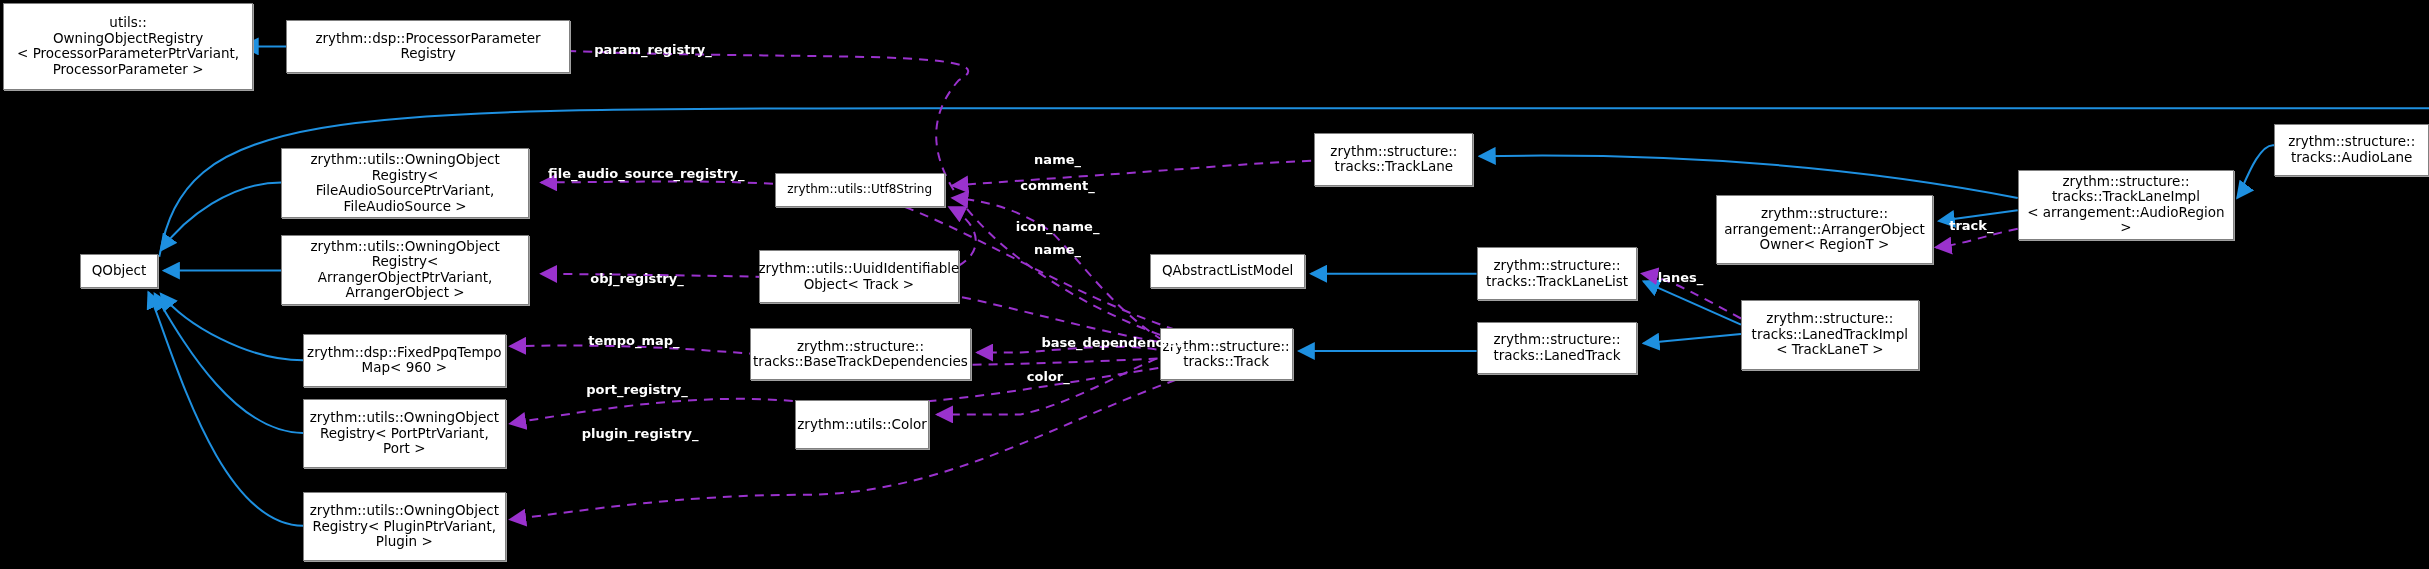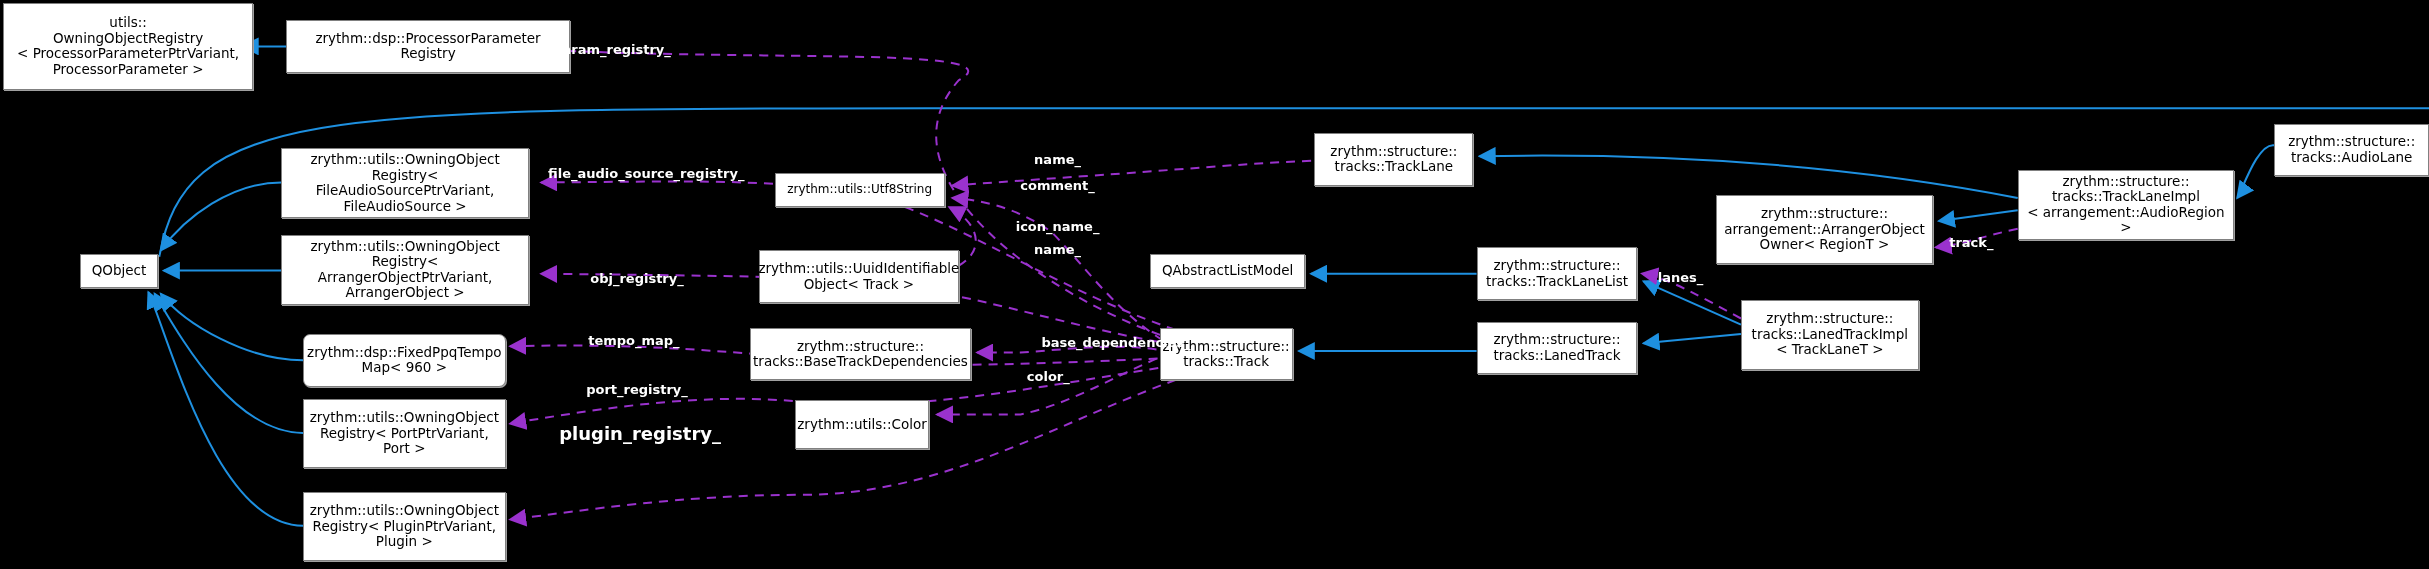--- a/index.html
+++ b/index.html
@@ -101,21 +101,21 @@
 ProcessorParameter &gt;</div>
       <div class="node" style="left: 286.038px; top: 20.0999px; width: 284px; height: 52.5691px; font-size: 13.5px;">zrythm::dsp::ProcessorParameter
 Registry</div>
       <div class="node" style="left: 80.3997px; top: 253.568px; width: 77.3074px; height: 34.0153px; font-size: 13.5px;">QObject</div>
       <div class="node" style="left: 281.399px; top: 148.43px; width: 247.384px; height: 69.5767px; font-size: 13.5px;">zrythm::utils::OwningObject
 Registry&lt; FileAudioSourcePtrVariant,
 FileAudioSource &gt;</div>
       <div class="node" style="left: 281.399px; top: 235.015px; width: 247.384px; height: 69.5767px; font-size: 13.5px;">zrythm::utils::OwningObject
 Registry&lt; ArrangerObjectPtrVariant,
 ArrangerObject &gt;</div>
-      <div class="node" style="left: 303.045px; top: 333.968px; width: 202.546px; height: 52.5691px; font-size: 13.5px; border-radius: 7px;">zrythm::dsp::FixedPpqTempo
+      <div class="node" style="left: 303.045px; top: 333.968px; width: 202.546px; height: 52.5691px; font-size: 13.5px;">zrythm::dsp::FixedPpqTempo
 Map&lt; 960 &gt;</div>
       <div class="node" style="left: 303.045px; top: 398.906px; width: 202.546px; height: 69.5767px; font-size: 13.5px;">zrythm::utils::OwningObject
 Registry&lt; PortPtrVariant,
 Port &gt;</div>
       <div class="node" style="left: 303.045px; top: 491.675px; width: 202.546px; height: 69.5767px; font-size: 13.5px;">zrythm::utils::OwningObject
 Registry&lt; PluginPtrVariant,
 Plugin &gt;</div>
       <div class="node" style="left: 774.621px; top: 173.169px; width: 170.076px; height: 34.0153px; font-size: 12px;">zrythm::utils::Utf8String</div>
       <div class="node" style="left: 759.159px; top: 250.476px; width: 199.453px; height: 52.5691px; font-size: 13.5px;">zrythm::utils::UuidIdentifiable
 Object&lt; Track &gt;</div>
@@ -137,29 +137,29 @@
       <div class="node" style="left: 1716.23px; top: 194.815px; width: 216.461px; height: 69.5767px; font-size: 13.5px;">zrythm::structure::
 arrangement::ArrangerObject
 Owner&lt; RegionT &gt;</div>
       <div class="node" style="left: 2017.72px; top: 170.076px; width: 216.461px; height: 69.5767px; font-size: 13.5px;">zrythm::structure::
 tracks::TrackLaneImpl
 &lt; arrangement::AudioRegion &gt;</div>
       <div class="node" style="left: 2274.39px; top: 123.692px; width: 154.615px; height: 52.5691px; font-size: 13.5px;">zrythm::structure::
 tracks::AudioLane</div>
     </div>
   <div id="label-layer">
-      <div class="edge-label" style="left: 612px; top: 49.4768px; font-size: 13px;">param_registry_</div>
+      <div class="edge-label" style="left: 653px; top: 49.4768px; font-size: 13px;">param_registry_</div>
       <div class="edge-label" style="left: 646.29px; top: 173.169px; font-size: 13px;">file_audio_source_registry_</div>
       <div class="edge-label" style="left: 637.013px; top: 278.307px; font-size: 13px;">obj_registry_</div>
       <div class="edge-label" style="left: 633.921px; top: 340.153px; font-size: 13px;">tempo_map_</div>
       <div class="edge-label" style="left: 637.013px; top: 372.622px; font-size: 13px; margin-top: 16px;">port_registry_</div>
-      <div class="edge-label" style="left: 640.106px; top: 432.922px; font-size: 18px;">plugin_registry_</div>
+      <div class="edge-label" style="left: 640.106px; top: 432.922px; font-size: 13px;">plugin_registry_</div>
       <div class="edge-label" style="left: 1116px; top: 341.699px; font-size: 13px;">base_dependencies_</div>
       <div class="edge-label" style="left: 1048.29px; top: 375.714px; font-size: 13px;">color_</div>
       <div class="edge-label" style="left: 1057.57px; top: 159.253px; font-size: 13px;">name_</div>
       <div class="edge-label" style="left: 1057.57px; top: 185px; font-size: 13px; text-align: center;">comment_</div>
       <div class="edge-label" style="left: 1057.57px; top: 225.738px; font-size: 13px;">icon_name_</div>
       <div class="edge-label" style="left: 1057.57px; top: 248.93px; font-size: 13px;">name_</div>
       <div class="edge-label" style="left: 1674.48px; top: 276.761px; font-size: 13px; padding-left: 12px;">lanes_</div>
-      <div class="edge-label" style="left: 1971.34px; top: 242px; font-size: 13px;">track_</div>
+      <div class="edge-label" style="left: 1971.34px; top: 225px; font-size: 13px;">track_</div>
     </div>
 
 </div>
 
 </body></html>

